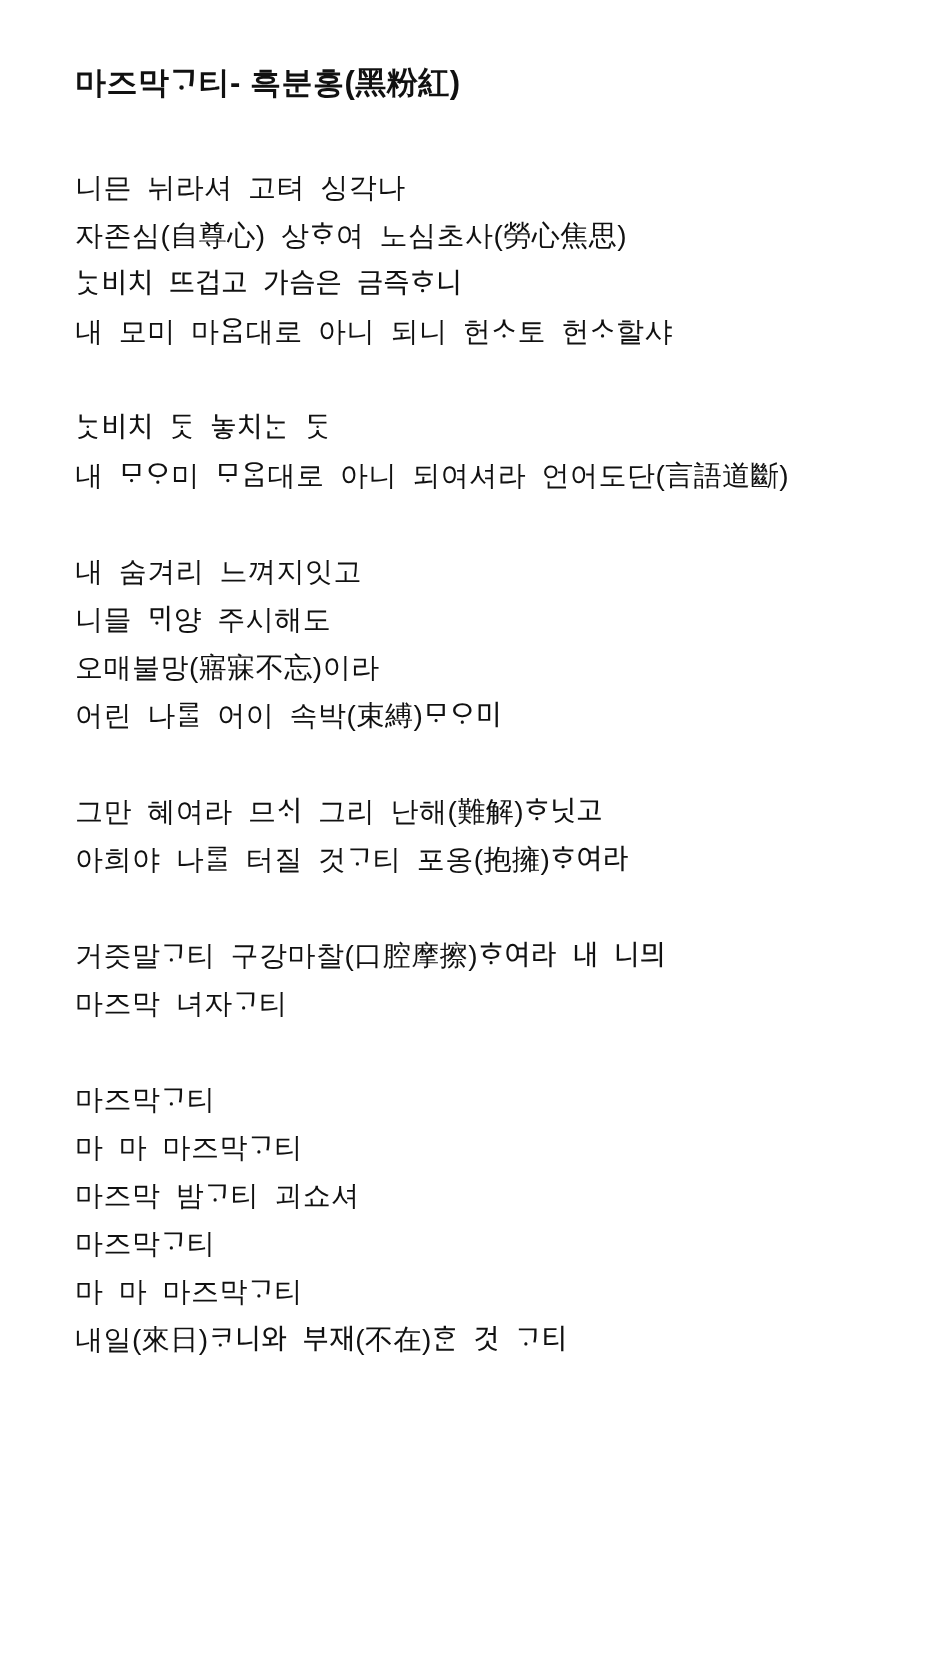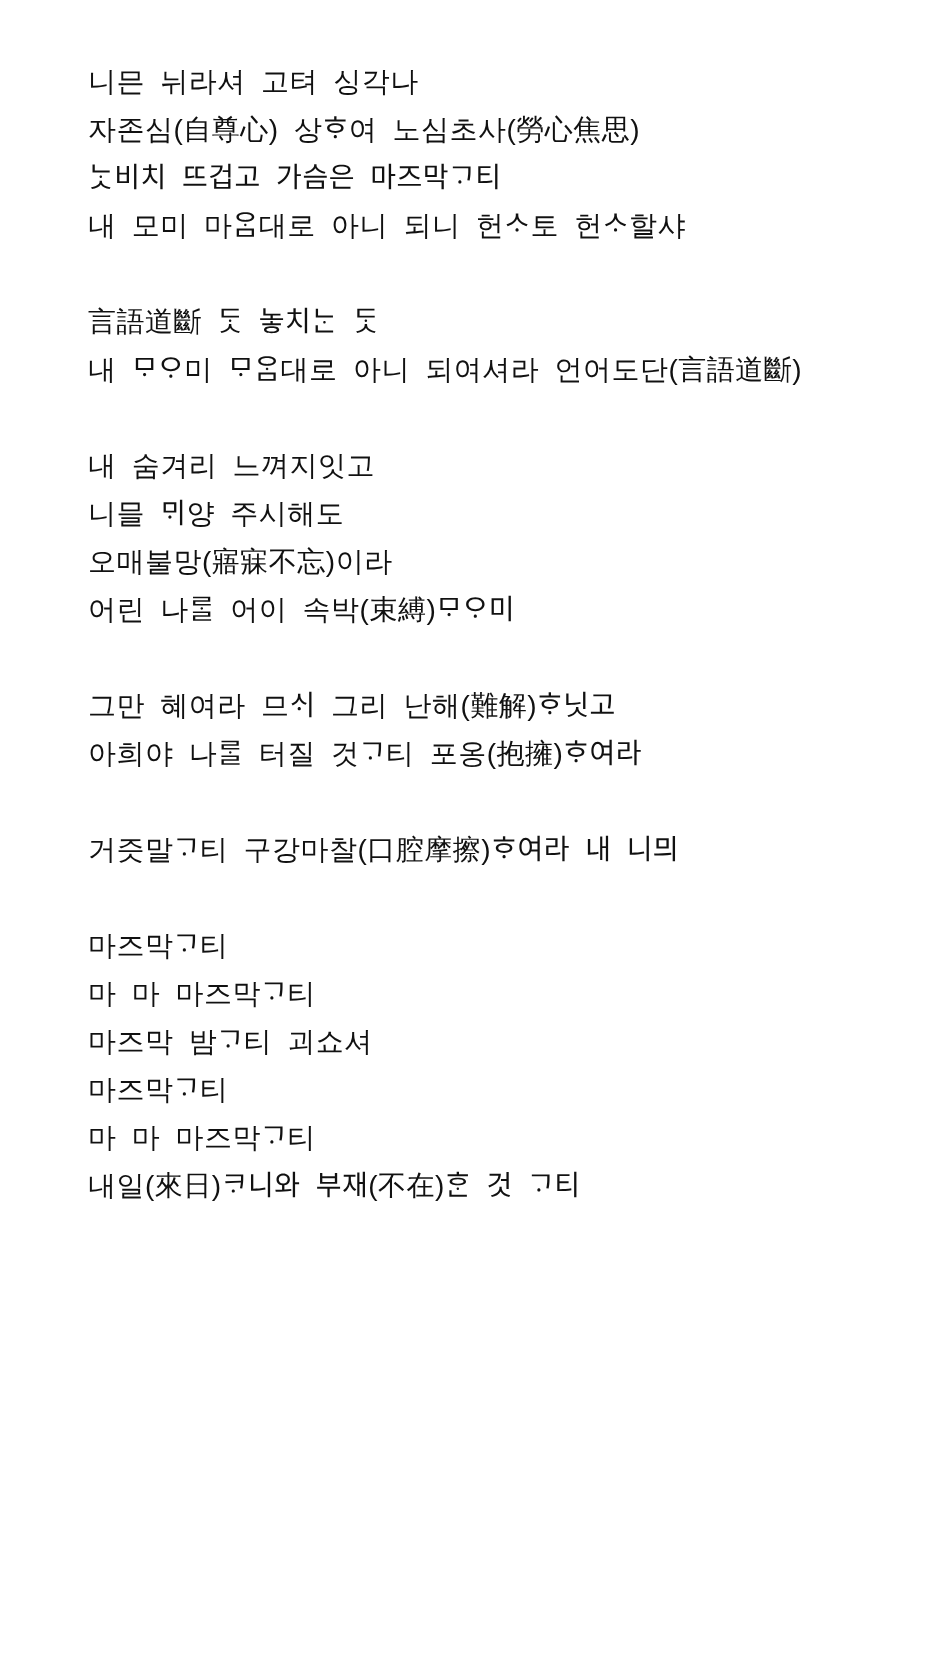--- a/index.html
+++ b/index.html
@@ -19,64 +19,66 @@
     padding: 58px 40px 0 75px;
   }
   .doc-title {
     font-size: 31px;
     font-weight: 700;
     letter-spacing: 0.5px;
     margin: 0 0 56px 0;
     line-height: 50px;
   }
   .stanza {
-    margin: 0 0 48px 13px;
+    margin: 0 0 48px 0;
   }
   .lyric-line {
     font-size: 28px;
     font-weight: 400;
     line-height: 48px;
     margin: 0;
     letter-spacing: 0.5px;
     word-spacing: 7px;
     white-space: nowrap;
   }
 </style>
 </head>
 <body>
 
 <div class="page">
 
+  <h1 class="doc-title">마즈막ᄀᆞ티- 흑분홍(黑粉紅)</h1>
 
   <div class="stanza">
     <p class="lyric-line">니믄 뉘라셔 고텨 싱각나</p>
     <p class="lyric-line">자존심(自尊心) 상ᄒᆞ여 노심초사(勞心焦思)</p>
-    <p class="lyric-line">ᄂᆞᆺ비치 뜨겁고 가슴은 마즈막ᄀᆞ티</p>
+    <p class="lyric-line">ᄂᆞᆺ비치 뜨겁고 가슴은 금즉ᄒᆞ니</p>
     <p class="lyric-line">내 모미 마ᄋᆞᆷ대로 아니 되니 헌ᄉᆞ토 헌ᄉᆞ할샤</p>
   </div>
 
   <div class="stanza">
-    <p class="lyric-line">言語道斷 ᄃᆞᆺ 놓치ᄂᆞᆫ ᄃᆞᆺ</p>
+    <p class="lyric-line">ᄂᆞᆺ비치 ᄃᆞᆺ 놓치ᄂᆞᆫ ᄃᆞᆺ</p>
     <p class="lyric-line">내 ᄆᆞᄋᆞ미 ᄆᆞᄋᆞᆷ대로 아니 되여셔라 언어도단(言語道斷)</p>
   </div>
 
   <div class="stanza">
     <p class="lyric-line">내 숨겨리 느껴지잇고</p>
     <p class="lyric-line">니믈 ᄆᆡ양 주시해도</p>
     <p class="lyric-line">오매불망(寤寐不忘)이라</p>
     <p class="lyric-line">어린 나ᄅᆞᆯ 어이 속박(束縛)ᄆᆞᄋᆞ미</p>
   </div>
 
   <div class="stanza">
     <p class="lyric-line">그만 혜여라 므ᄉᆡ 그리 난해(難解)ᄒᆞ닛고</p>
     <p class="lyric-line">아희야 나ᄅᆞᆯ 터질 것ᄀᆞ티 포옹(抱擁)ᄒᆞ여라</p>
   </div>
 
   <div class="stanza">
     <p class="lyric-line">거즛말ᄀᆞ티 구강마찰(口腔摩擦)ᄒᆞ여라 내 니믜</p>
+    <p class="lyric-line">마즈막 녀자ᄀᆞ티</p>
   </div>
 
   <div class="stanza">
     <p class="lyric-line">마즈막ᄀᆞ티</p>
     <p class="lyric-line">마 마 마즈막ᄀᆞ티</p>
     <p class="lyric-line">마즈막 밤ᄀᆞ티 괴쇼셔</p>
     <p class="lyric-line">마즈막ᄀᆞ티</p>
     <p class="lyric-line">마 마 마즈막ᄀᆞ티</p>
     <p class="lyric-line">내일(來日)ᄏᆞ니와 부재(不在)ᄒᆞᆫ 것 ᄀᆞ티</p>
   </div>

